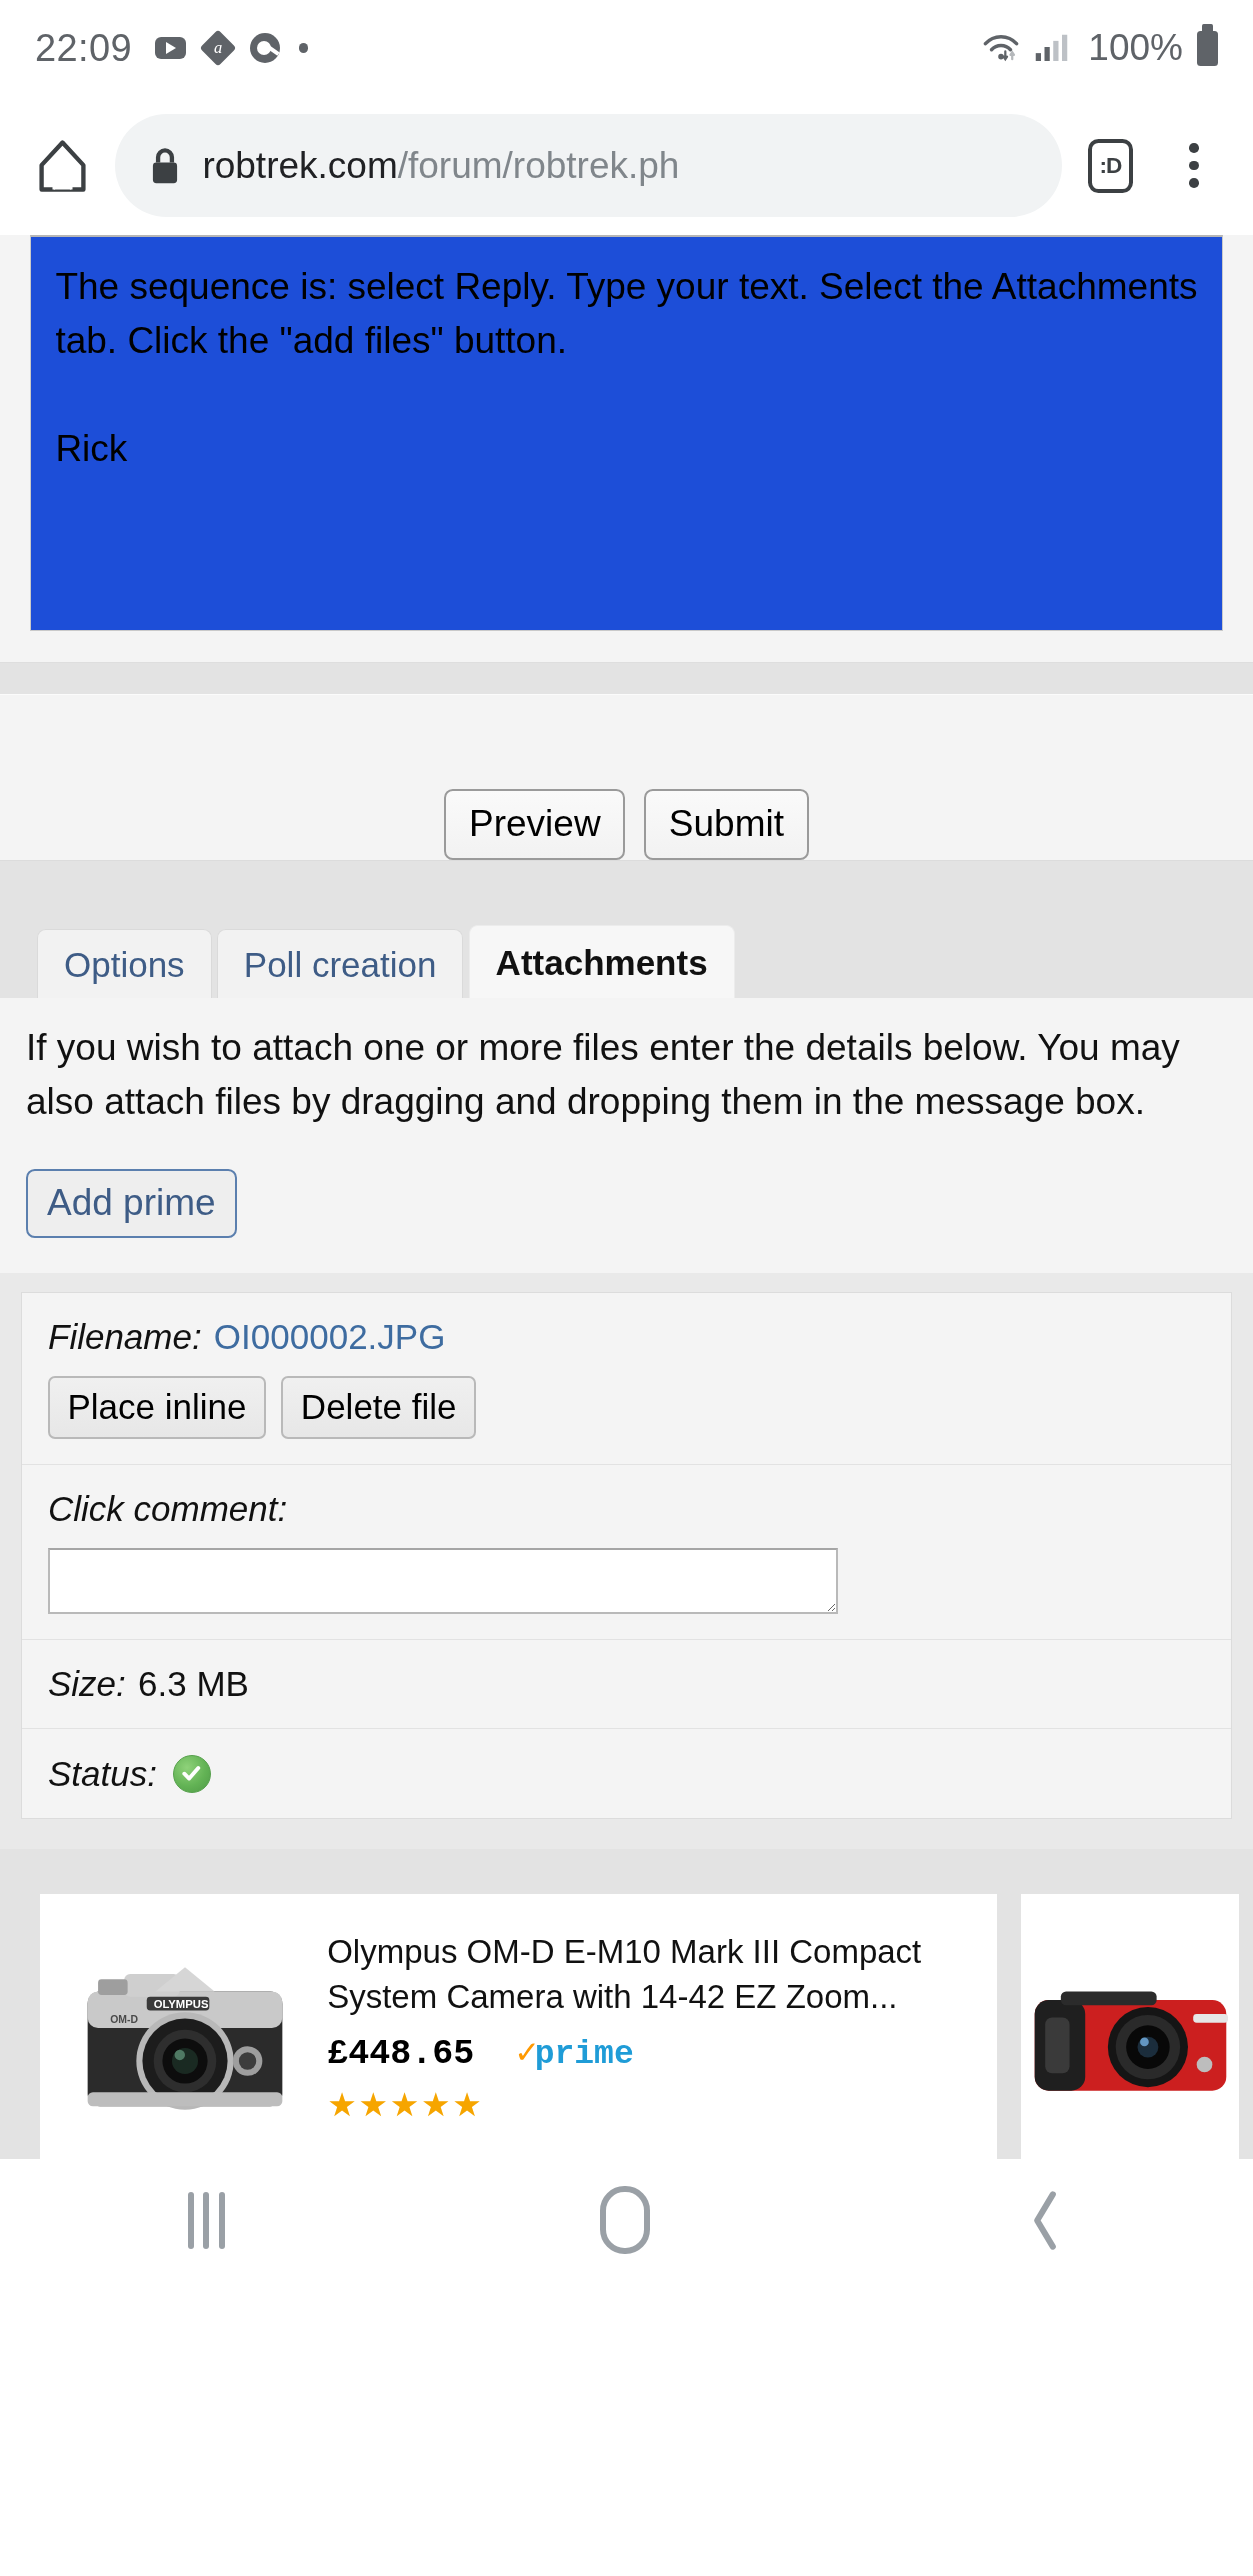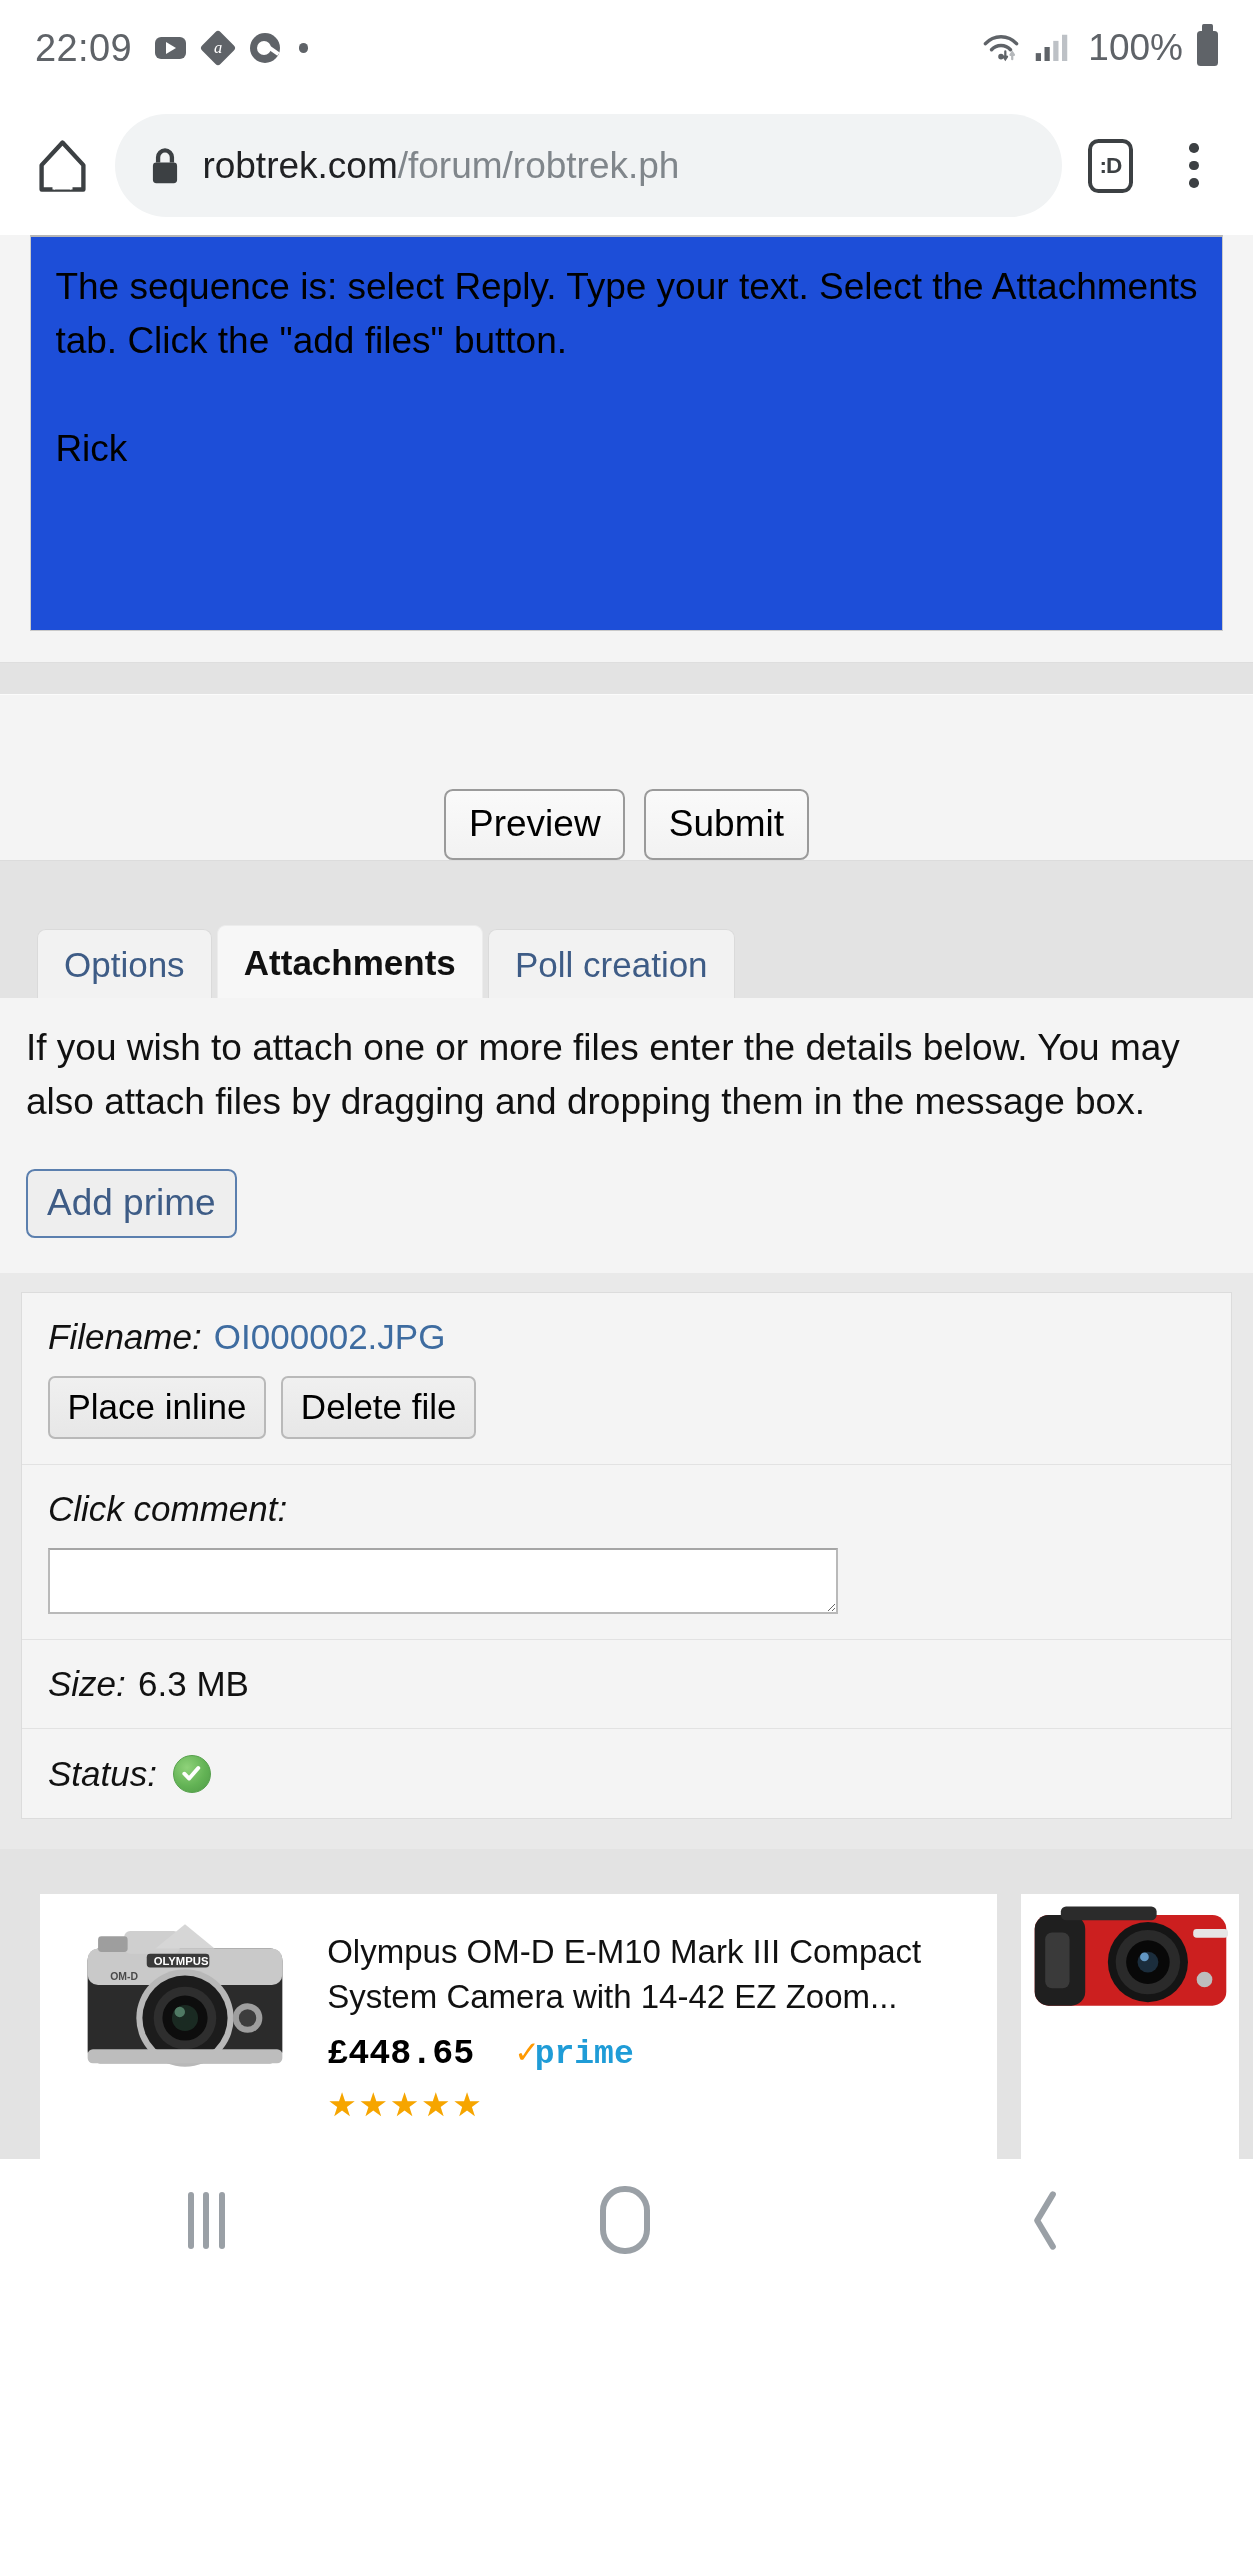--- a/index.html
+++ b/index.html
@@ -274,21 +274,21 @@
   }
   .ad-card {
     background: #fff;
     flex: none;
     display: flex;
   }
   .ad-card.main { width: 957px; height: 300px; padding: 15.7px 14px; }
   .ad-card.second { width: 218px; height: 300px; }
   .ad-thumb {
     width: 261px; height: 100%;
-    display: flex; justify-content: center;
+    display: flex; align-items: center; justify-content: center;
     flex: none;
   }
   .ad-info { padding: 19px 8.7px 0 12.2px; flex: 1; min-width: 0; }
   .ad-title {
     font-size: 33px; line-height: 45px; color: #111;
     max-height: 91px; overflow: hidden;
   }
   .ad-pricerow {
     margin-top: 15.7px;
     display: flex; align-items: center; gap: 42px; font-family: Liberation Mono, monospace;
@@ -405,22 +405,22 @@
 
   <div class="btn-panel">
     <button class="gbtn">Preview</button>
     <button class="gbtn">Submit</button>
   </div>
 
   <div class="tabs-gap"></div>
 
   <div class="tabrow">
     <div class="tab">Options</div>
+    <div class="tab">Poll creation</div>
     <div class="tab active">Attachments</div>
-    <div class="tab">Poll creation</div>
   </div>
 
   <div class="tabpanel">
     <div class="intro">If you wish to attach one or more files enter the details below. You may also attach files by dragging and dropping them in the message box.</div>
     <button class="addfiles">Add prime</button>
   </div>
 
   <div class="attach-outer">
     <div class="attach-box">
 

